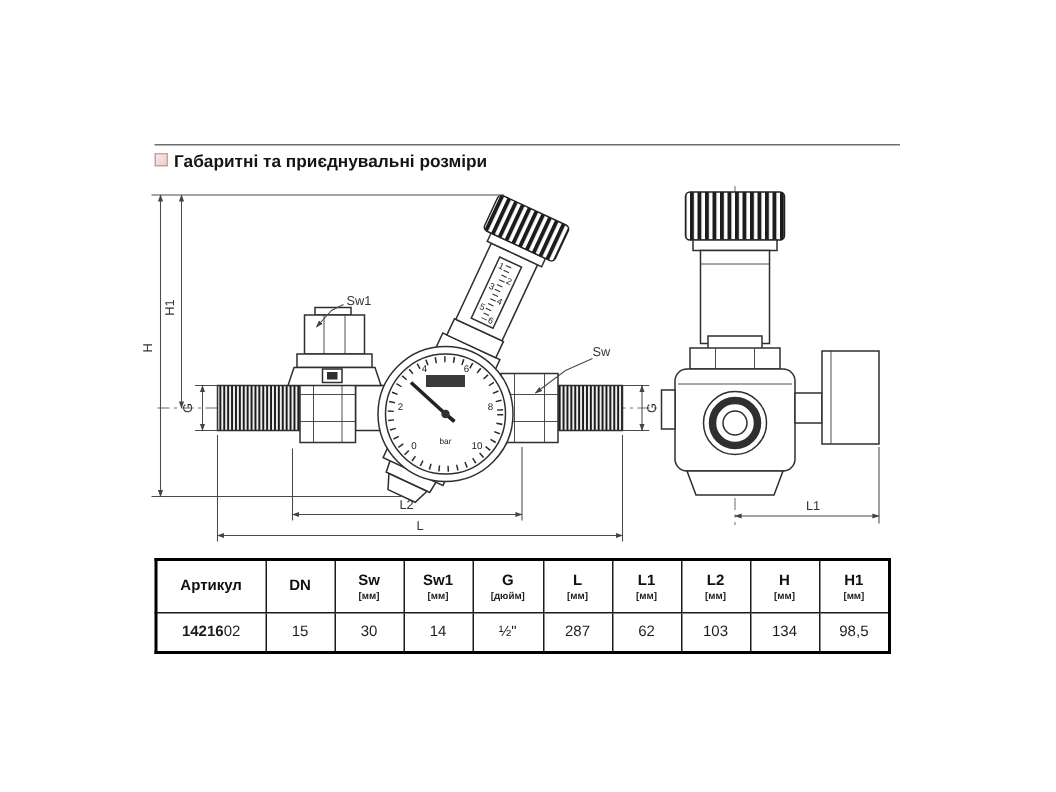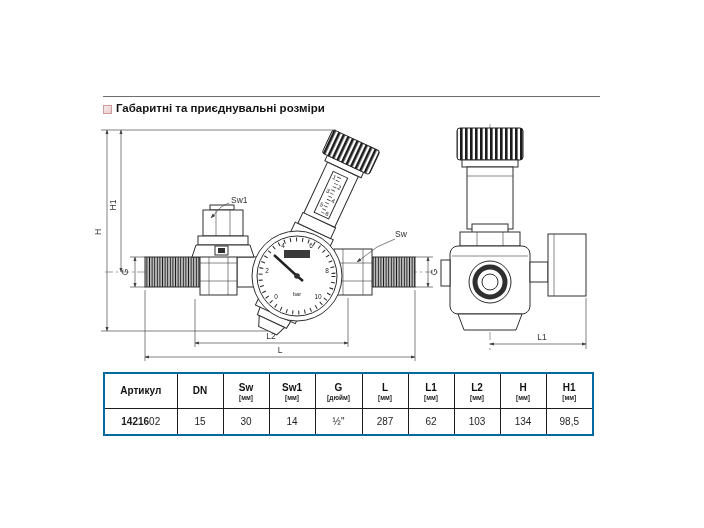--- a/index.html
+++ b/index.html
@@ -1,41 +1,41 @@
 <!DOCTYPE html>
 <html><head>
 <meta charset="utf-8">
 <style>
   html,body { margin:0; padding:0; background:#fff; }
   .page { position:relative; width:704px; height:528px; background:#ffffff;
           font-family:"Liberation Sans", sans-serif; overflow:hidden; }
 
   .toprule { position:absolute; left:103px; top:96px; width:497px; height:1px; background:#6e6e6e; }
 
-  .heading { position:absolute; left:103px; top:102px; display:flex; align-items:flex-end; gap:4px;
+  .heading { position:absolute; left:103px; top:102px; display:flex; align-items:flex-start; gap:4px;
              font-weight:bold; font-size:11.5px; color:#141414; }
   .imgicon { width:9px; height:9px; box-sizing:border-box; border:1px solid #cf9c9c;
              background:linear-gradient(135deg,#f6eaea 0%,#eccccc 100%); flex:0 0 auto; }
 
   .drawing { position:absolute; left:90px; top:118px; }
   .ln2 { stroke:#3a3a3a; stroke-width:0.6; fill:none; }
   .fw  { fill:#ffffff; stroke:#2f2f2f; stroke-width:1; }
   .dim { stroke:#4a4a4a; stroke-width:0.7; fill:none; }
   .cl  { stroke:#5a5a5a; stroke-width:0.6; stroke-dasharray:8 3 2 3; fill:none; }
   .dtx { font-family:"Liberation Sans",sans-serif; font-size:8.5px; fill:#333; }
   .mid { text-anchor:middle; }
   .gnum{ font-family:"Liberation Sans",sans-serif; font-size:6.5px; fill:#222; text-anchor:middle; }
   .snum{ font-family:"Liberation Sans",sans-serif; font-size:6px; fill:#222; text-anchor:middle; }
   .dn  { font-family:"Liberation Sans",sans-serif; font-size:7.5px; font-weight:bold; fill:#4a4a4a;
          text-anchor:middle; letter-spacing:0.5px; }
   .bar { font-family:"Liberation Sans",sans-serif; font-size:5.5px; fill:#222; text-anchor:middle; }
 
   
   table.dims { position:absolute; left:103px; top:372px; width:489px; border-collapse:collapse;
-               table-layout:fixed; border:2px solid #0369a1; }
+               table-layout:fixed; border:2px solid #000000; }
   .dims th, .dims td { border:1.5px solid #1c1c1c; text-align:center; vertical-align:middle; padding:0; }
   .dims th { height:34px; font-size:10px; color:#111; font-weight:bold; }
   .dims td { height:25px; font-size:10px; color:#1d1d1d; font-weight:normal; }
   .unit { display:block; font-size:6.5px; font-weight:bold; color:#222; margin-top:1px; }
   .art-b { font-weight:bold;margin-top:40px; }
 </style>
 </head>
 <body>
 
 <div class="page">

